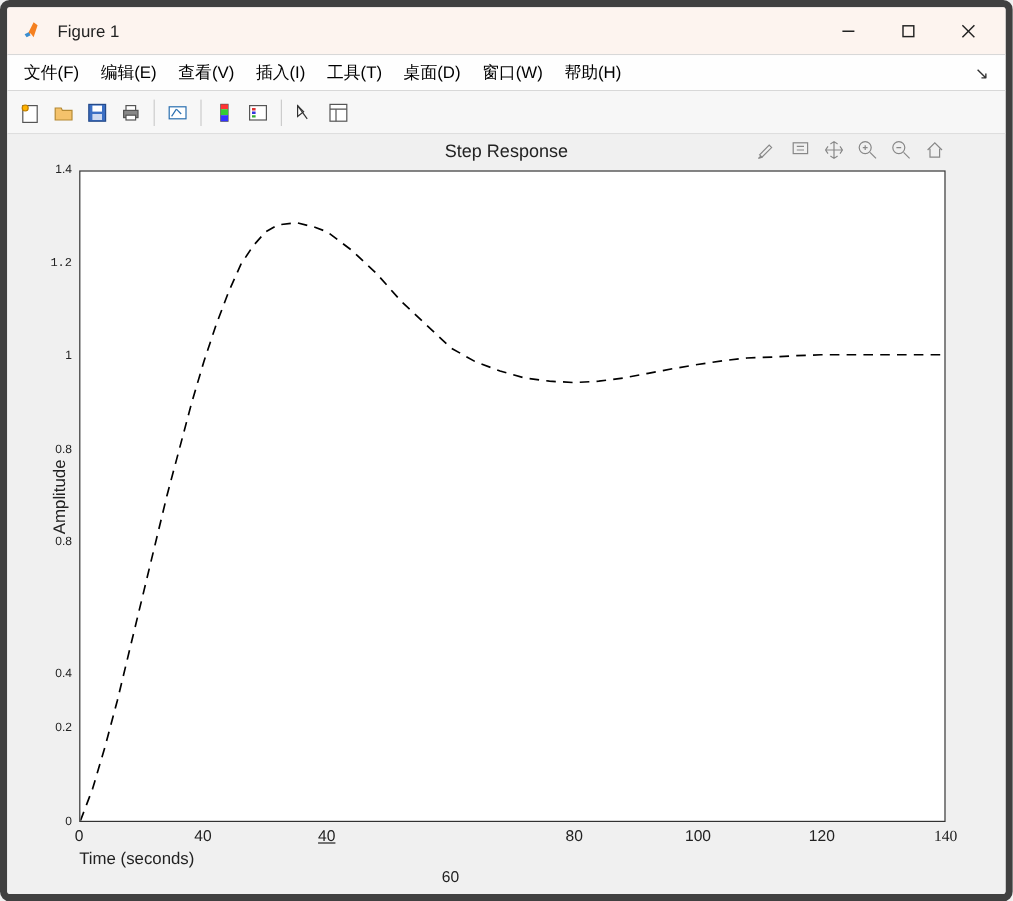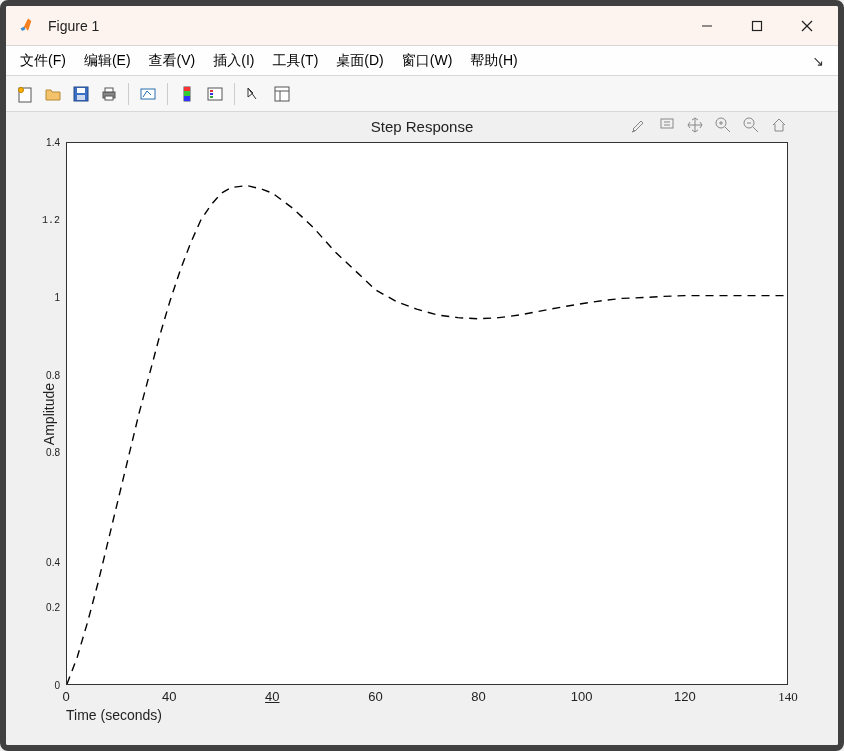--- a/index.html
+++ b/index.html
@@ -218,21 +218,21 @@
           <div class="ytick-label" style="top: 57.1429%;">0.8</div>
           <div class="ytick-label" style="top: 42.8571%;">0.8</div>
           <div class="ytick-label" style="top: 28.5714%;">1</div>
           <div class="ytick-label" style="top: 14.2857%; font-family: Liberation Mono, monospace;">1.2</div>
           <div class="ytick-label" style="top: 0%;">1.4</div>
         </div>
       <div id="xtick-labels">
           <div class="xtick-label" style="left: 0%;">0</div>
           <div class="xtick-label" style="left: 14.2857%;">40</div>
           <div class="xtick-label" style="left: 28.5714%; text-decoration: underline;">40</div>
-          <div class="xtick-label" style="left: 42.8571%;">60</div>
+          <div class="xtick-label" style="left: 42.8571%; margin-top: 34px;">60</div>
           <div class="xtick-label" style="left: 57.1429%;">80</div>
           <div class="xtick-label" style="left: 71.4286%;">100</div>
           <div class="xtick-label" style="left: 85.7143%;">120</div>
           <div class="xtick-label" style="left: 100%; font-family: Liberation Serif, serif;">140</div>
         </div>
       <div class="ylabel">Amplitude</div>
       <div class="xlabel">Time (seconds)</div>
     </div>
 
   </div>

